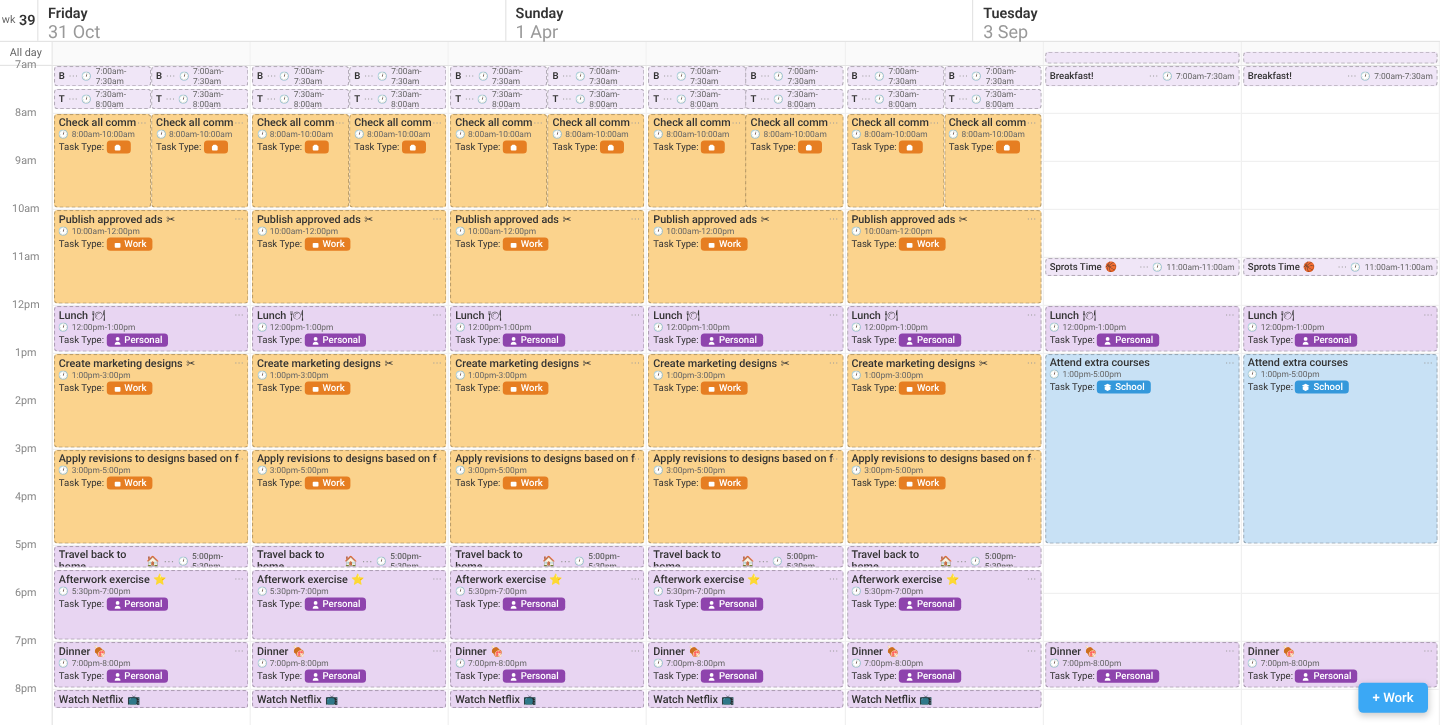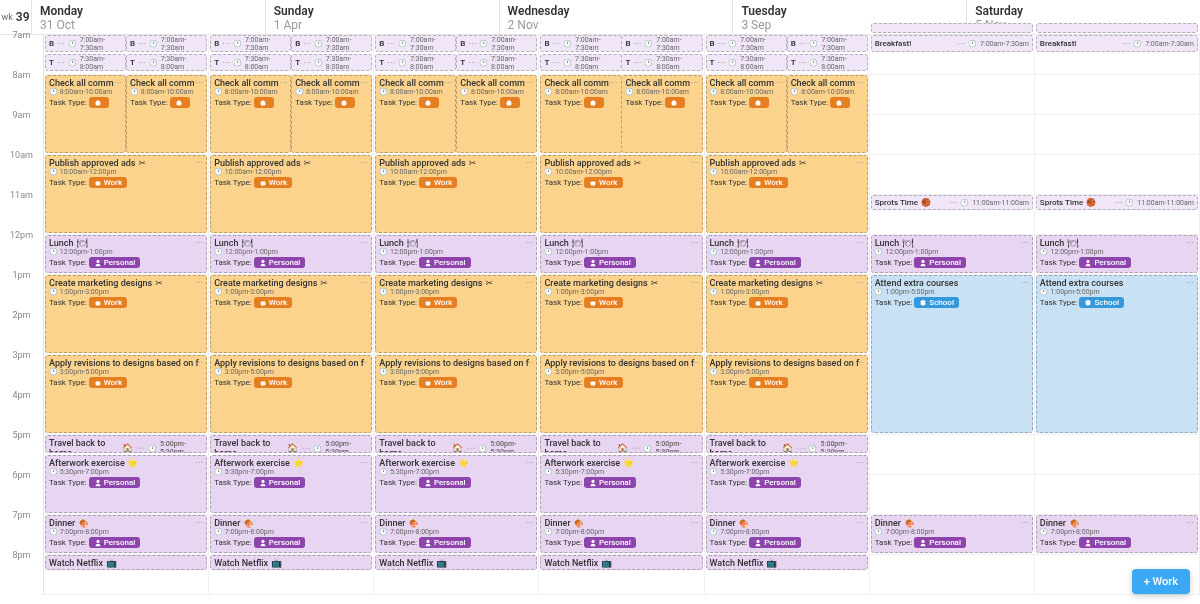--- a/index.html
+++ b/index.html
@@ -4,21 +4,21 @@
 <style>
 *{box-sizing:border-box;margin:0;padding:0;font-family:-apple-system,BlinkMacSystemFont,"Segoe UI",Roboto,sans-serif}
 body{background:#fff;font-size:10px;color:#333;width:1200px;overflow:hidden}
 .cal{display:flex;flex-direction:column;width:1200px}
 .hdr{display:flex;border-bottom:1px solid #e4e4e4;height:35px}
 .hdr-wk{width:32px;display:flex;align-items:center;justify-content:center;font-size:9px;color:#666;border-right:1px solid #e4e4e4}
 .hdr-wk .wkno{font-size:12px;font-weight:600;color:#333;margin-left:3px}
 .hdr-day{flex:1;padding:4px 8px;border-right:1px solid #e4e4e4}
 .hdr-day:last-child{border-right:none}
 .hdr-day .dn{font-size:12px;font-weight:600;color:#333}
-.hdr-day .dd{font-size:12px;color:#999}
+.hdr-day .dd{font-size:15px;color:#999}
 .allday{display:flex;border-bottom:1px solid #e4e4e4;height:20px}
 .allday-lbl{width:44px;font-size:9px;color:#666;display:flex;align-items:center;justify-content:center;border-right:1px solid #e4e4e4}
 .allday-cell{flex:1;border-right:1px solid #f0f0f0;background:#fafafa}
 .body{display:flex;position:relative}
 .timecol{width:44px;border-right:1px solid #e4e4e4}
 .timeslot{height:40px;font-size:9px;color:#888;text-align:center;padding-top:0;position:relative;top:-5px}
 .daycol{flex:1;border-right:1px solid #f0f0f0;position:relative}
 .hourline{height:40px;border-bottom:1px solid #f0f0f0}
 .evt{position:absolute;left:1px;right:1px;border-radius:3px;padding:2px 3px;overflow:hidden;font-size:8px;border:1px dashed rgba(0,0,0,.25)}
 .evt.half{right:50%}
@@ -43,41 +43,43 @@
 <body>
 
 <div class="cal">
 
   <div class="hdr">
     <div class="hdr-wk">
       <span>wk</span>
         <span class="wkno">39</span>
     </div>
     <div class="hdr-day">
-        <div class="dn">Monday</div>
+        <div class="dn">Friday</div>
         <div class="dd">31 Oct</div>
       </div>
     <div class="hdr-day">
         <div class="dn">Sunday</div>
         <div class="dd">1 Apr</div>
       </div>
     <div class="hdr-day">
-        <div class="dn">Wednesday</div>
-        <div class="dd">2 Nov</div>
-      </div>
-    <div class="hdr-day">
         <div class="dn">Tuesday</div>
         <div class="dd">3 Sep</div>
       </div>
-    <div class="hdr-day">
-        <div class="dn">Saturday</div>
-        <div class="dd">5 Nov</div>
-      </div>
   </div>
 
+  <div class="allday">
+    <div class="allday-lbl">All day</div>
+    <div class="allday-cell"></div>
+    <div class="allday-cell"></div>
+    <div class="allday-cell"></div>
+    <div class="allday-cell"></div>
+    <div class="allday-cell"></div>
+    <div class="allday-cell"></div>
+    <div class="allday-cell"></div>
+  </div>
 
   <div class="body">
     <div class="timecol">
       <div class="timeslot">7am</div>
       <div class="timeslot">8am</div>
       <div class="timeslot">9am</div>
       <div class="timeslot">10am</div>
       <div class="timeslot">11am</div>
       <div class="timeslot">12pm</div>
       <div class="timeslot">1pm</div>

